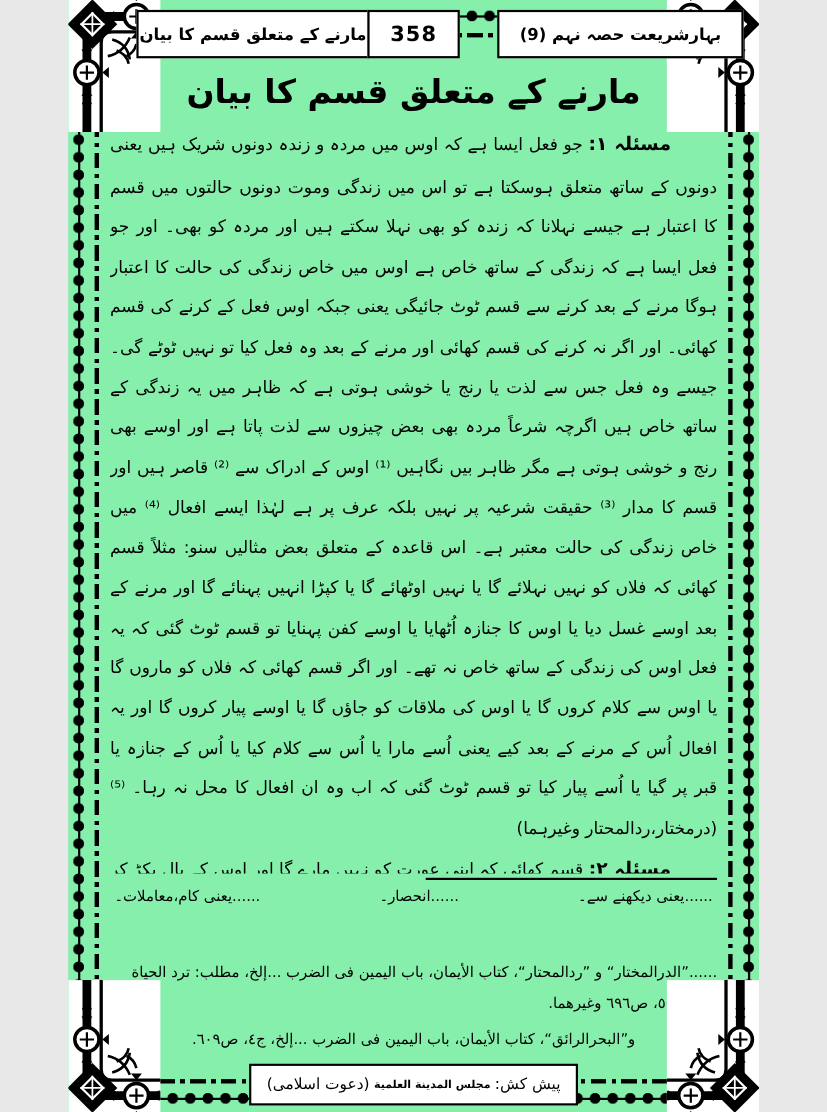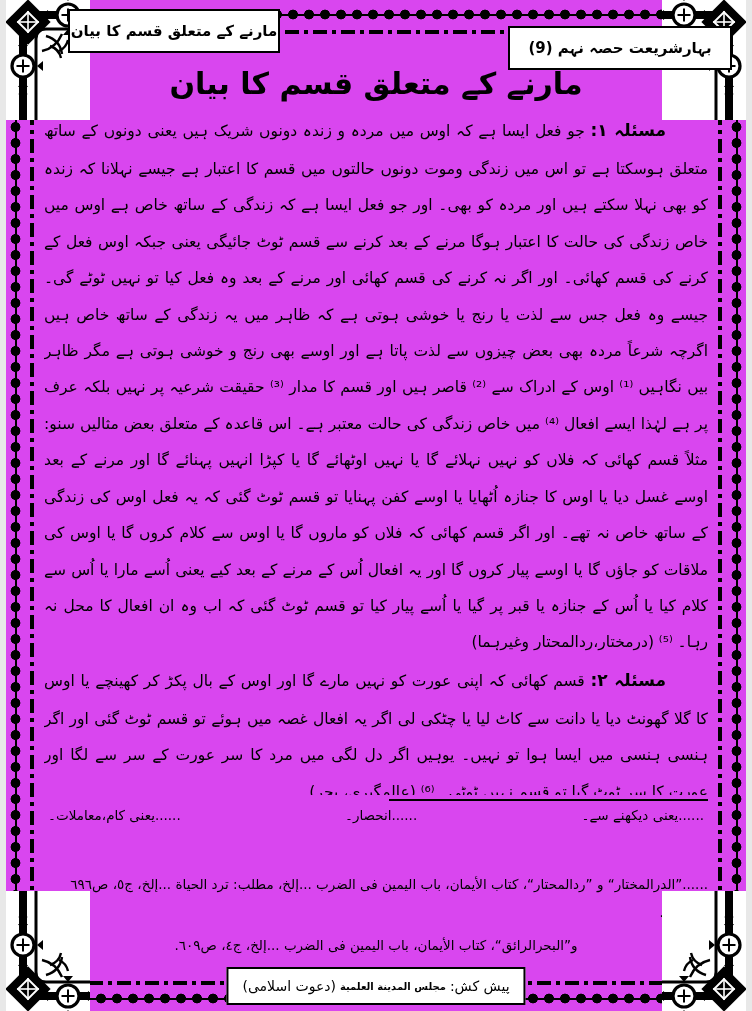--- a/index.html
+++ b/index.html
@@ -1,18 +1,18 @@
 <!DOCTYPE html>
 <html lang="ur" dir="rtl"><head>
 <meta charset="utf-8">
 <style>
   html,body{margin:0;padding:0;background:#e8e8e8;}
   .page{
-    position:relative;width:740px;height:1011px;margin:0 auto;
-    background:#d946ef;color:#000;overflow:hidden;
+    position:relative;width:628px;height:1011px;margin:0 auto;
+    background:#86efac;color:#000;overflow:hidden;
     font-family:"DejaVu Sans",sans-serif;
   }
   
   .chain-h{position:absolute;left:55px;right:55px;height:13px;
     background-image:
       radial-gradient(circle at 8px 50%, #000 0 4.6px, transparent 5.2px),
       linear-gradient(#000,#000);
     background-size:16px 100%,100% 2px;
     background-position:0 0,0 center;
     background-repeat:repeat-x,no-repeat;}
@@ -37,21 +37,21 @@
   .tr{top:0;right:0;transform:scaleX(-1)}
   .bl{bottom:0;left:0;transform:scaleY(-1)}
   .br{bottom:0;right:0;transform:scale(-1,-1)}
   
   .hbox{position:absolute;z-index:6;background:#fff;border:2.5px solid #000;
     display:flex;align-items:center;justify-content:center;
     font-weight:bold;text-align:center;}
   .box-chapter{top:9px;left:62px;width:208px;height:40px;font-size:15px;}
   .box-pagenum{top:9px;left:50%;transform:translateX(-50%);width:80px;height:40px;
     font-size:19px;letter-spacing:1px;font-family:"DejaVu Sans",sans-serif;}
-  .box-book{top:26px;right:14px;width:220px;height:40px;font-size:15px;}
+  .box-book{top:9px;right:14px;width:220px;height:40px;font-size:15px;}
   .box-footer{bottom:6px;left:50%;transform:translateX(-50%);height:34px;
     padding:0 14px;white-space:nowrap;font-size:14px;font-weight:normal;}
   .box-footer .pub-name{font-weight:bold;font-size:10px;margin:15px 4px;}
   
   .content{position:absolute;top:58px;left:38px;right:38px;bottom:48px;
     overflow:hidden;display:flex;flex-direction:column;direction:rtl;}
   h1.page-heading{margin:8px 0 10px;text-align:center;font-size:30px;
     font-weight:bold;letter-spacing:0;}
   .body-text{flex:1 1 auto;overflow:hidden;font-size:15.5px;line-height:2.35;
     text-align:justify;}
@@ -231,20 +231,23 @@
     </g>
     <g transform="translate(17 88)">
       <path d="M0 0 l4.5 6 -4.5 6 -4.5 -6 z" fill="#000"></path>
       <line x1="0" y1="13" x2="0" y2="28" stroke="#000" stroke-width="3.2"></line>
     </g>
   </svg>
 
   <div class="hbox box-chapter" dir="rtl">
     <span>مارنے کے متعلق قسم کا بیان</span>
   </div>
+  <div class="hbox box-pagenum">
+    <span>358</span>
+  </div>
   <div class="hbox box-book" dir="rtl">
     <span>بہارشریعت حصہ نہم (9)</span>
   </div>
 
   <main class="content">
     <h1 class="page-heading">مارنے کے متعلق قسم کا بیان</h1>
 
     <div class="body-text">
       <p><span class="masla">مسئلہ ۱:</span> <span>جو فعل ایسا ہے کہ اوس میں مردہ و زندہ دونوں شریک ہیں یعنی دونوں کے ساتھ متعلق ہوسکتا ہے تو اس میں زندگی وموت دونوں حالتوں میں قسم کا اعتبار ہے جیسے نہلانا کہ زندہ کو بھی نہلا سکتے ہیں اور مردہ کو بھی۔ اور جو فعل ایسا ہے کہ زندگی کے ساتھ خاص ہے اوس میں خاص زندگی کی حالت کا اعتبار ہوگا مرنے کے بعد کرنے سے قسم ٹوٹ جائیگی یعنی جبکہ اوس فعل کے کرنے کی قسم کھائی۔ اور اگر نہ کرنے کی قسم کھائی اور مرنے کے بعد وہ فعل کیا تو نہیں ٹوٹے گی۔ جیسے وہ فعل جس سے لذت یا رنج یا خوشی ہوتی ہے کہ ظاہر میں یہ زندگی کے ساتھ خاص ہیں اگرچہ شرعاً مردہ بھی بعض چیزوں سے لذت پاتا ہے اور اوسے بھی رنج و خوشی ہوتی ہے مگر ظاہر بیں نگاہیں ⁽¹⁾ اوس کے ادراک سے ⁽²⁾ قاصر ہیں اور قسم کا مدار ⁽³⁾ حقیقت شرعیہ پر نہیں بلکہ عرف پر ہے لہٰذا ایسے افعال ⁽⁴⁾ میں خاص زندگی کی حالت معتبر ہے۔ اس قاعدہ کے متعلق بعض مثالیں سنو: مثلاً قسم کھائی کہ فلاں کو نہیں نہلائے گا یا نہیں اوٹھائے گا یا کپڑا انہیں پہنائے گا اور مرنے کے بعد اوسے غسل دیا یا اوس کا جنازہ اُٹھایا یا اوسے کفن پہنایا تو قسم ٹوٹ گئی کہ یہ فعل اوس کی زندگی کے ساتھ خاص نہ تھے۔ اور اگر قسم کھائی کہ فلاں کو ماروں گا یا اوس سے کلام کروں گا یا اوس کی ملاقات کو جاؤں گا یا اوسے پیار کروں گا اور یہ افعال اُس کے مرنے کے بعد کیے یعنی اُسے مارا یا اُس سے کلام کیا یا اُس کے جنازہ یا قبر پر گیا یا اُسے پیار کیا تو قسم ٹوٹ گئی کہ اب وہ ان افعال کا محل نہ رہا۔ ⁽⁵⁾ (درمختار،ردالمحتار وغیرہما)</span></p>
       <p><span class="masla">مسئلہ ۲:</span> <span>قسم کھائی کہ اپنی عورت کو نہیں مارے گا اور اوس کے بال پکڑ کر کھینچے یا اوس کا گلا گھونٹ دیا یا دانت سے کاٹ لیا یا چٹکی لی اگر یہ افعال غصہ میں ہوئے تو قسم ٹوٹ گئی اور اگر ہنسی ہنسی میں ایسا ہوا تو نہیں۔ یوہیں اگر دل لگی میں مرد کا سر عورت کے سر سے لگا اور عورت کا سر ٹوٹ گیا تو قسم نہیں ٹوٹی۔ ⁽⁶⁾ (عالمگیری، بحر)</span></p>

